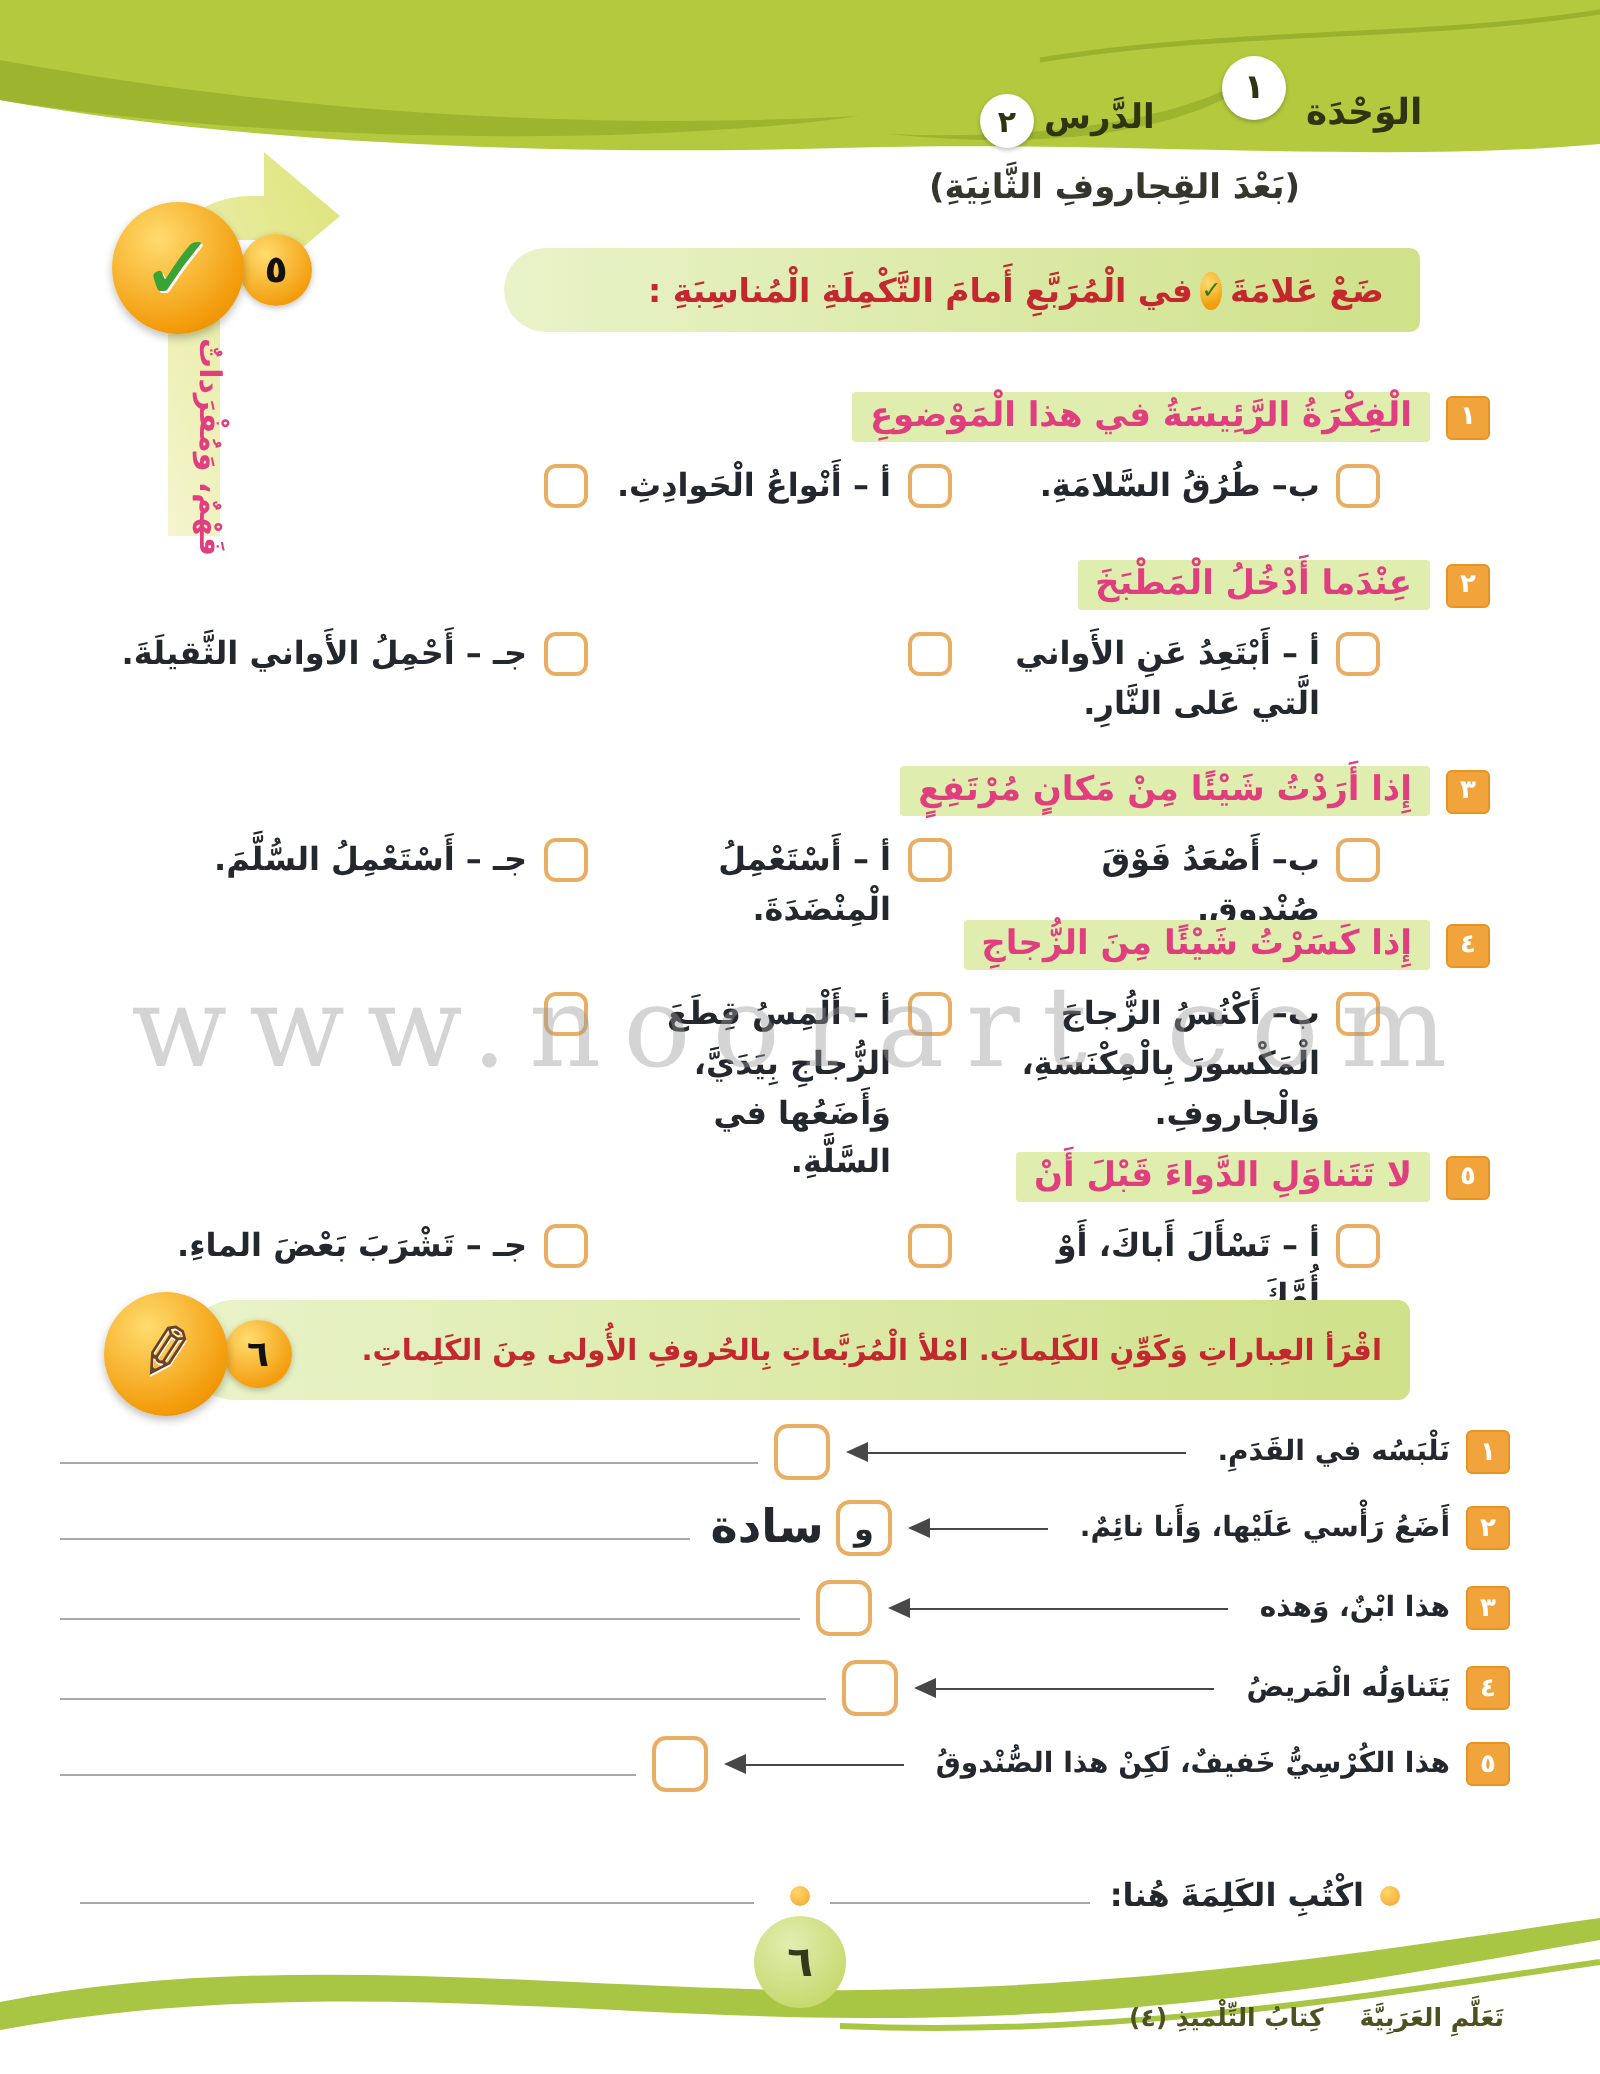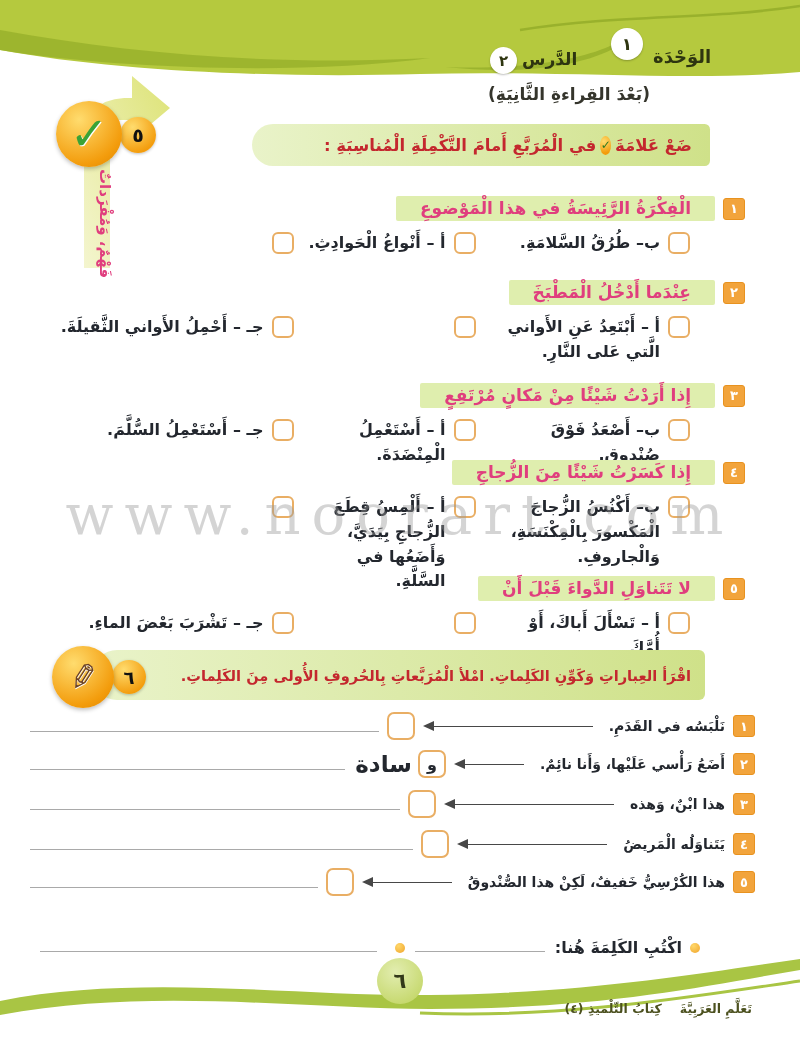--- a/index.html
+++ b/index.html
@@ -69,21 +69,21 @@
   .qblock{position:absolute; right:55px; left:40px;}
   .qhead{display:flex; align-items:center;}
   .qnum{
     width:22px; height:22px; flex:none; border-radius:3px;
     background:var(--orange); border:1px solid var(--orange-deep);
     color:#fff; font-weight:bold; font-size:13px;
     display:flex; align-items:center; justify-content:center;
   }
   .qtitle{
     margin-right:8px; background:var(--hl); color:var(--pink);
-    font-weight:bold; font-size:17px; padding:2px 24px 3px; border-radius:2px; white-space:nowrap;
+    font-weight:bold; font-size:17px; padding:2px 9px 3px; border-radius:2px; white-space:nowrap;
   }
   .opts{
     display:grid; grid-template-columns:33% 28% 39%; margin:10px 55px 0 0;
     direction:rtl;
   }
   .opt{display:flex; align-items:flex-start; padding-left:12px;}
   .chk{
     width:22px; height:22px; flex:none; margin-left:8px; margin-top:1px;
     border:2px solid var(--box-border); border-radius:6px; background:#fff; cursor:pointer;
   }
@@ -139,21 +139,21 @@
   </svg>
   <div class="hdr-circle" style="top:28px;left:611px;width:32px;height:32px;font-size:17px;">
     <span>١</span>
   </div>
   <div class="hdr-label" style="top:46px;left:653px;">الوَحْدَة</div>
   <div class="hdr-circle" style="top:47px;left:490px;width:27px;height:27px;font-size:15px;">
     <span>٢</span>
   </div>
   <div class="hdr-label" style="top:49px;left:522px;font-size:17px;">الدَّرس</div>
 
-  <div id="subtitle" class="abs">(بَعْدَ القِراءةِ الثَّانِيَةِ)</div>
+  <div id="subtitle" class="abs">(بَعْدَ القِجاروفِ الثَّانِيَةِ)</div>
 
   <svg id="side-arrow" class="abs" width="92" height="192" viewBox="0 0 92 192">
     <defs>
       <linearGradient id="ag" x1="0" y1="1" x2="1" y2="0">
         <stop offset="0" stop-color="#f4f5cf"></stop>
           <stop offset="1" stop-color="#dde377"></stop>
       </linearGradient>
     </defs>
     <path d="M4,192 L4,68 Q4,24 44,22 L52,22 L52,0 L90,32 L52,64 L52,44 L37,44 Q30,46 30,74 L30,192 Z" fill="url(#ag)"></path>
   </svg>

